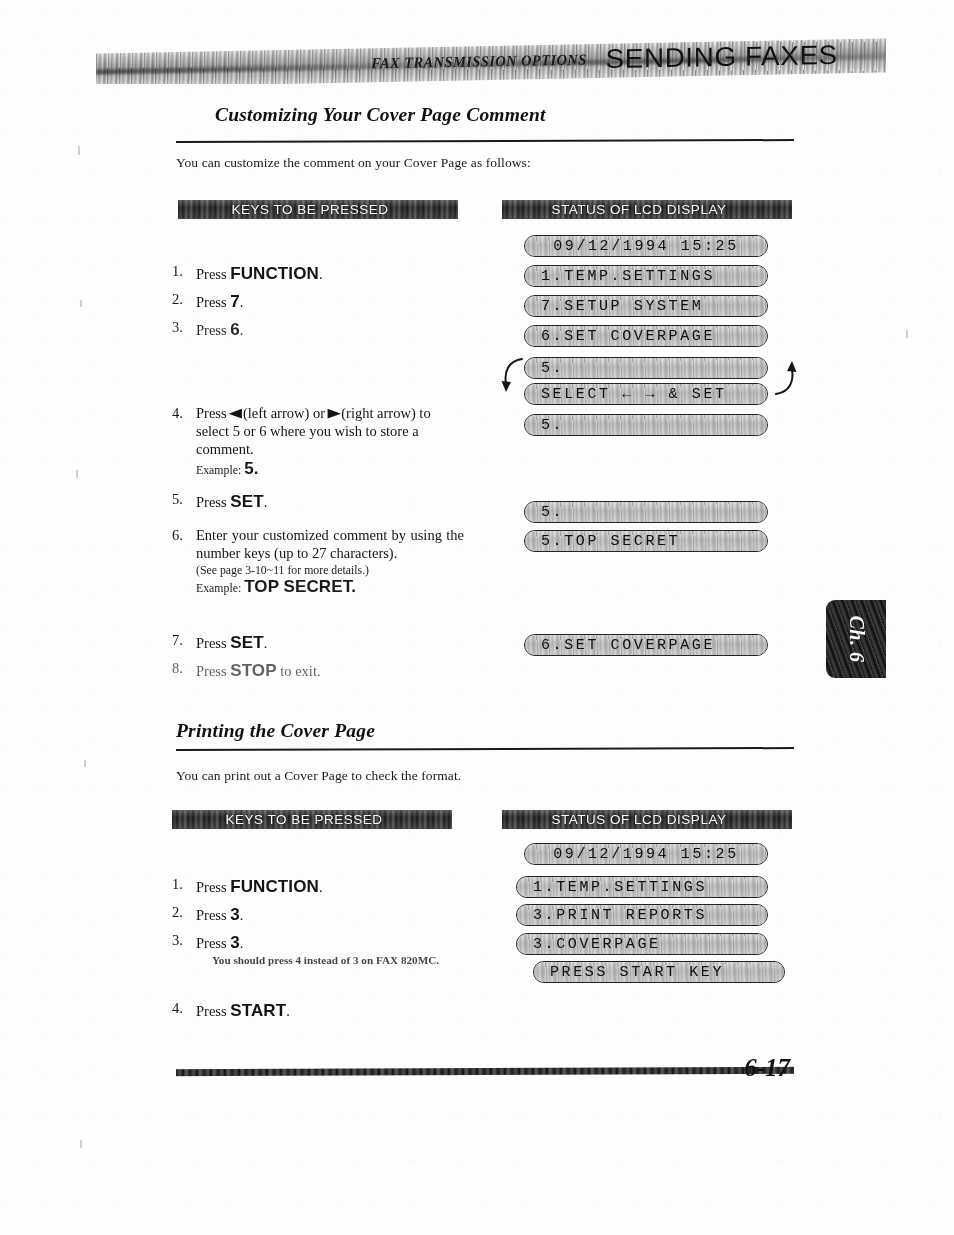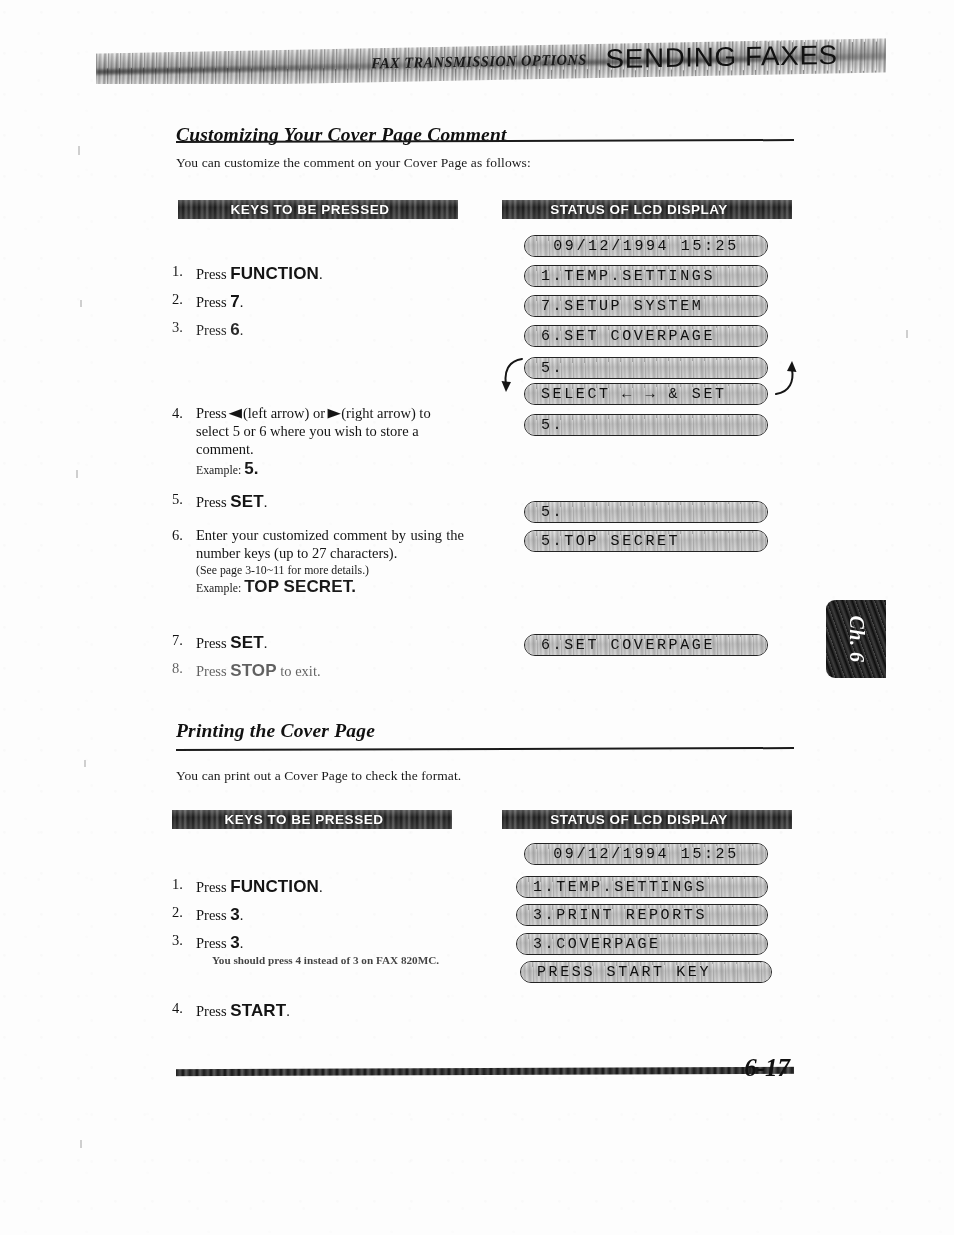--- a/index.html
+++ b/index.html
@@ -96,21 +96,21 @@
   }
   .banner:before{
     content:"";position:absolute;inset:0;
     background:linear-gradient(180deg, rgba(255,255,255,.22), rgba(255,255,255,0) 38%, rgba(255,255,255,.10));
     pointer-events:none;
   }
   .banner span{
     position:absolute;inset:0;
     display:flex;align-items:center;justify-content:center;
     font-family:"Liberation Sans", sans-serif;
-    font-weight:bold;font-size:13.5px;letter-spacing:.5px;
+    font-weight:normal;font-size:13.5px;letter-spacing:.5px;
     color:#fff;text-align:center;
     transform:translateX(-8px);
     text-shadow:0 0 1px rgba(0,0,0,.8);
   }
 
   
   .step{
     position:absolute;left:172px;width:290px;
     font-size:14.5px;color:#141414;line-height:1.24;
   }
@@ -220,21 +220,21 @@
   </div>
 
   <div class="header-band">
     <div class="smear"></div>
     <div class="header-text">
       <div class="hdr-left">FAX TRANSMISSION OPTIONS</div>
       <div class="hdr-right">SENDING FAXES</div>
     </div>
   </div>
 
-  <div class="sec-head" style="top:124px;">Customizing Your Cover Page Comment</div>
+  <div class="sec-head" style="top:104px;margin-left:39px;">Customizing Your Cover Page Comment</div>
   <div class="sec-rule" style="top:140px;"></div>
 
   <div class="intro" style="top:155px;">You can customize the comment on your Cover Page as follows:</div>
 
   <div class="banner" style="left:178px;top:200px;width:280px;">
     <span>KEYS TO BE PRESSED</span>
   </div>
   <div class="banner" style="left:502px;top:200px;width:290px;">
     <span>STATUS OF LCD DISPLAY</span>
   </div>
@@ -404,21 +404,21 @@
       <div class="txt">1.TEMP.SETTINGS</div>
   </div>
   <div class="lcd" style="left:516px;top:904px;width:252px;">
     <div class="fill"></div>
       <div class="txt">3.PRINT REPORTS</div>
   </div>
   <div class="lcd" style="left:516px;top:933px;width:252px;">
     <div class="fill"></div>
       <div class="txt">3.COVERPAGE</div>
   </div>
-  <div class="lcd" style="left:520px;top:961px;width:252px;">
+  <div class="lcd" style="left:533px;top:961px;width:252px;">
     <div class="fill"></div>
       <div class="txt">PRESS START KEY</div>
   </div>
 
   <div class="footer-rule"></div>
   <div class="page-no">6-17</div>
 
 </div>
 
 </body></html>

